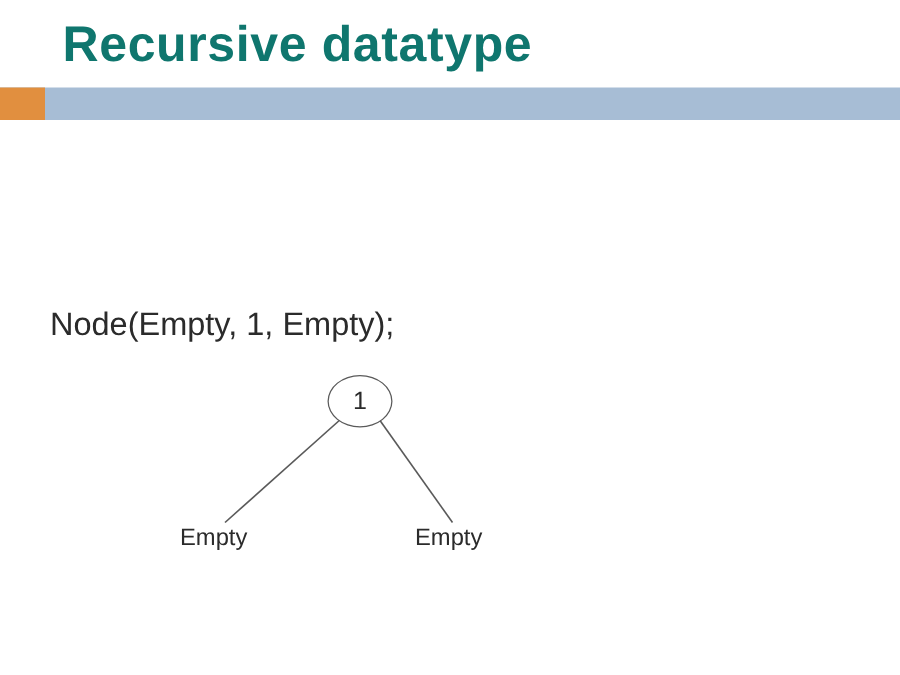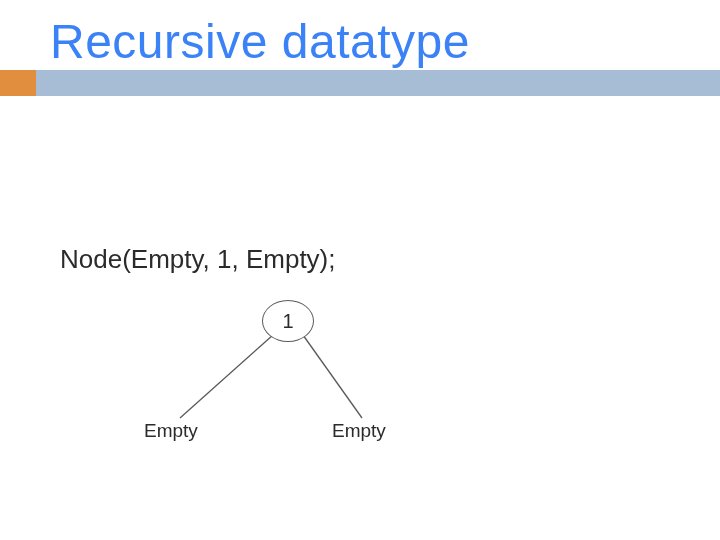--- a/index.html
+++ b/index.html
@@ -13,23 +13,23 @@
   }
   .slide {
     position: relative;
     width: 720px;
     height: 540px;
   }
   .title {
     position: absolute;
     left: 50px;
     top: 14px;
-    color: #3b82f6;
-    font-size: 48px;
-    font-weight: 400;
+    color: #0f766e;
+    font-size: 40px;
+    font-weight: 700;
     letter-spacing: 0.5px;
   }
   .divider-band {
     position: absolute;
     left: 0;
     top: 70px;
     width: 720px;
     height: 26px;
     background: #a7bdd5;
   }
@@ -51,21 +51,20 @@
     color: #353535;
     white-space: pre;
   }
   .kw { color: #9a2f5e; font-style: italic; }
   .example-line {
     position: absolute;
     left: 40px;
     top: 244px;
     font-size: 26px;
     color: #2b2b2b;
-    margin-left: 20px;
   }
   .tree-area {
     position: absolute;
     left: 110px;
     top: 300px;
     width: 320px;
     height: 170px;
   }
   .node-circle {
     position: absolute;

